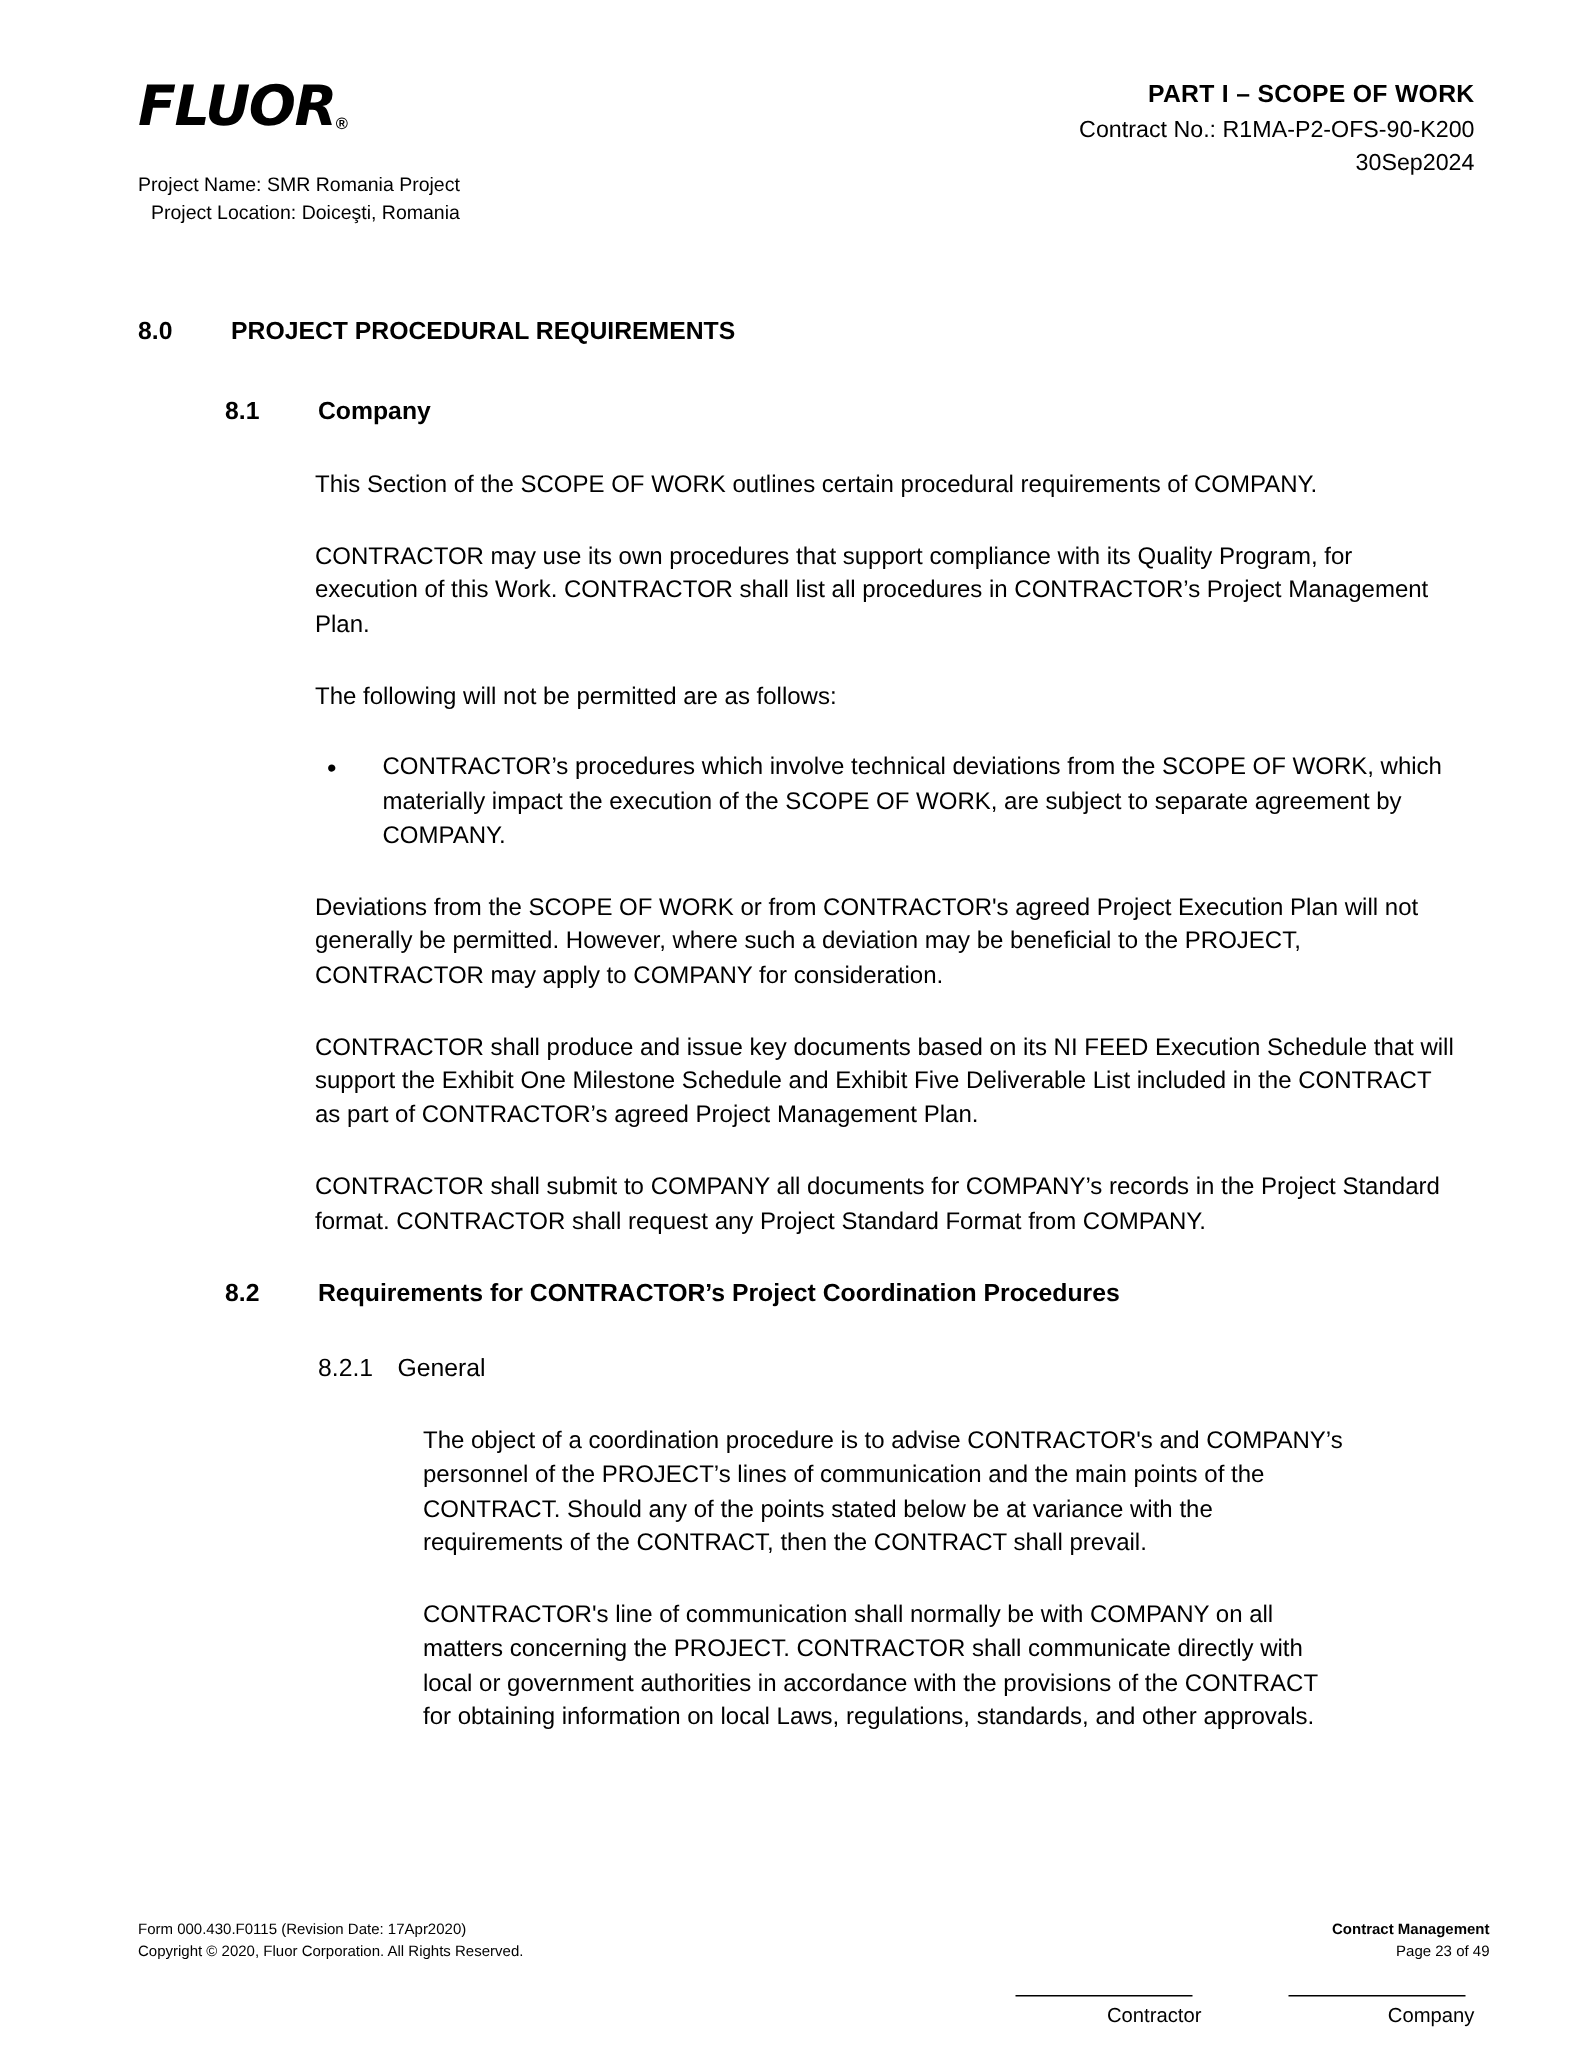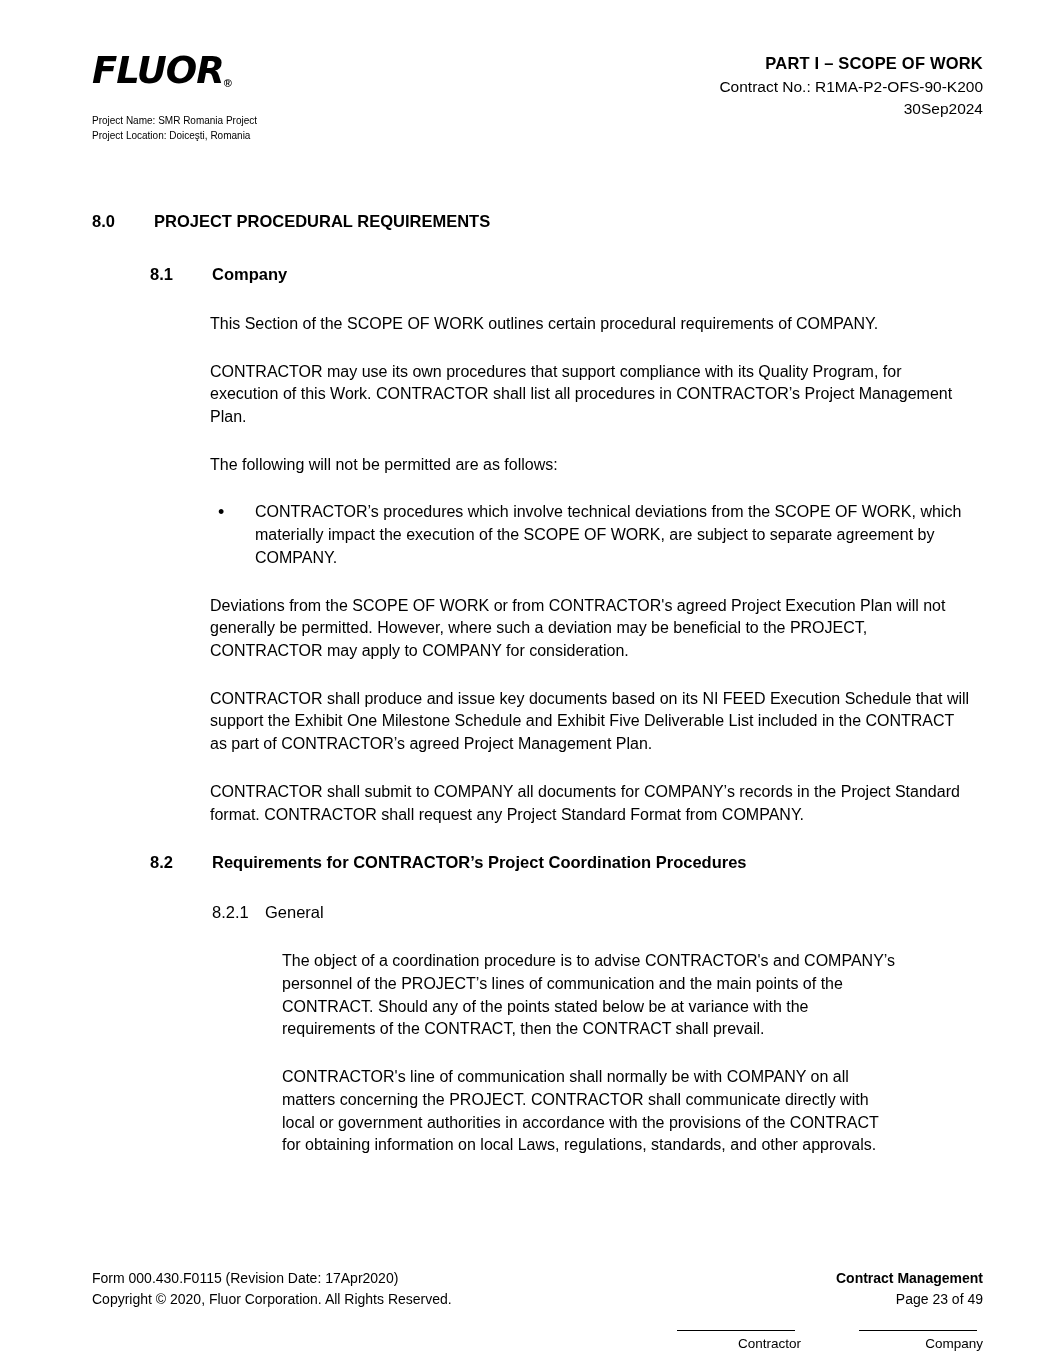--- a/index.html
+++ b/index.html
@@ -42,22 +42,23 @@
   .logo-reg {
     font-size: 11px;
     vertical-align: bottom;
     font-style: normal;
     font-weight: bold;
   }
   .project-lines {
     position: absolute;
     left: 0;
     top: 62px;
-    font-size: 10px;
+    font-size: 13px;
     line-height: 1.45;
+    text-align: right;
   }
   .header-right {
     position: absolute;
     right: 0;
     top: 0;
     text-align: right;
     font-size: 15.5px;
     line-height: 1.45;
   }
   .header-right .title {
@@ -118,23 +119,23 @@
     content: "\2022";
     position: absolute;
     left: 8px;
     top: -1px;
     font-size: 18px;
   }
   
   .footer {
     position: absolute;
     left: 92px;
-    right: 72px;
+    right: 62px;
     bottom: 56px;
-    font-size: 14px;
+    font-size: 10px;
     line-height: 1.45;
   }
   .footer-row {
     display: flex;
     justify-content: space-between;
     align-items: flex-start;
   }
   .footer-left { text-align: left; }
   .footer-right { text-align: right; }
   .footer-right .fr-title { font-weight: bold; }

